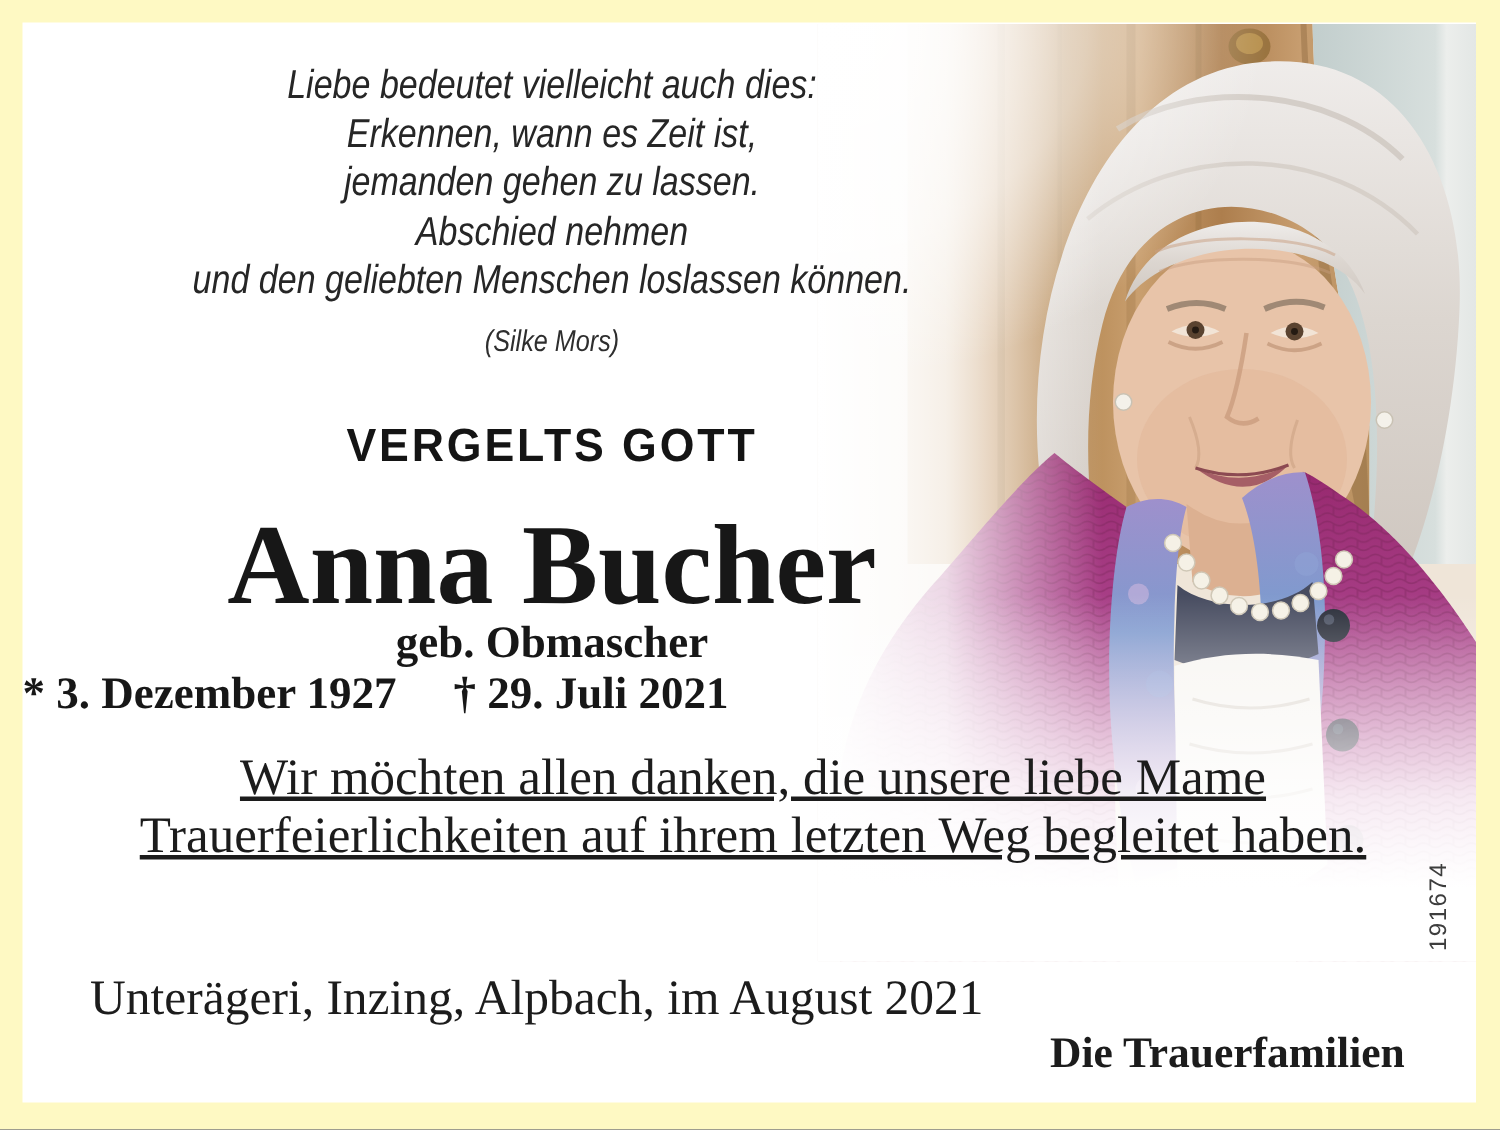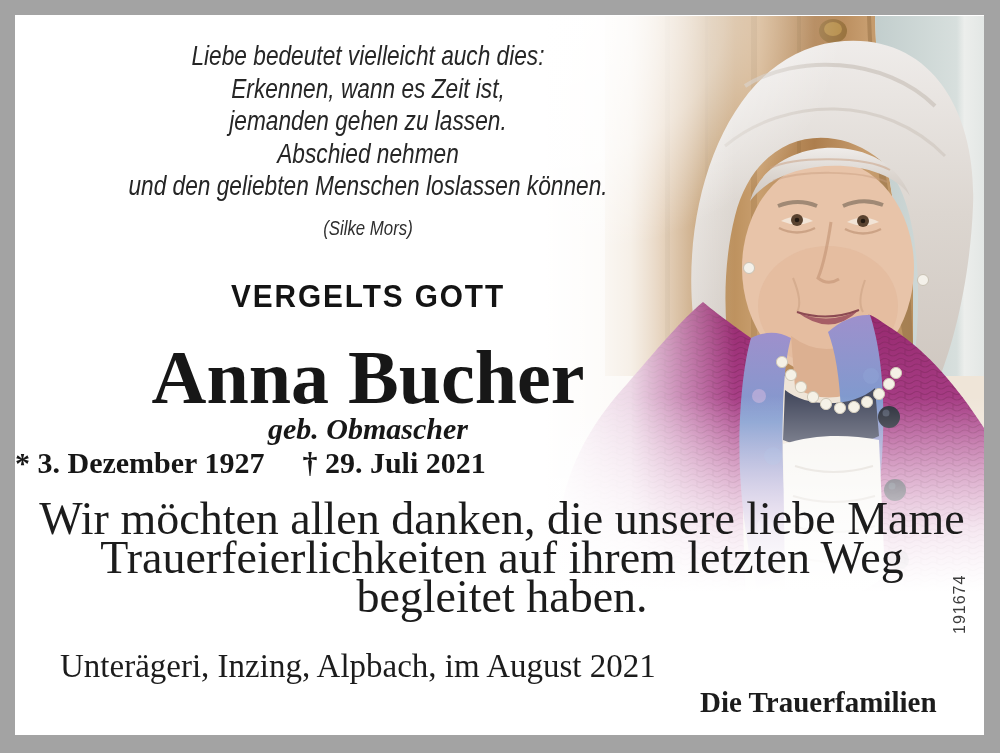--- a/index.html
+++ b/index.html
@@ -1,19 +1,19 @@
 <!DOCTYPE html>
 <html><head>
 <meta charset="utf-8">
 <style>
   html,body{margin:0;padding:0;background:#555;}
   .card{
     position:relative;
     width:1000px;height:753px;
-    background:#a3a3a3;
+    background:#fef9c3;
     overflow:hidden;
     font-family:"Liberation Serif", serif;
   }
   .inner{
     position:absolute;
     left:15px;top:15px;width:969px;height:720px;
     background:#ffffff;
   }
   
   .photo{
@@ -59,37 +59,37 @@
     color:#171717;
     z-index:3;
   }
   .maiden{
     position:absolute;left:15px;top:413px;width:706px;
     text-align:center;
     font-weight:bold;
     font-size:30px;line-height:32px;
     color:#171717;
     z-index:3;
-    font-style:italic;
   }
   .dates{
     position:absolute;left:15px;top:447px;width:706px;
     text-align:left;
     font-weight:bold;
     font-size:30px;line-height:32px;
     color:#171717;
     z-index:3;
   }
   .dates .death{margin-left:38px;}
   .thanks{
     position:absolute;left:22px;top:499px;width:960px;
     text-align:center;
-    font-size:46px;line-height:39px;
+    font-size:34px;line-height:39px;
     color:#1c1c1c;
     z-index:3;
+    text-decoration:underline;
   }
   .places{
     position:absolute;left:60px;top:649px;width:600px;
     text-align:left;
     font-size:33px;line-height:35px;
     color:#1c1c1c;
     z-index:3;
   }
   .families{
     position:absolute;left:700px;top:686px;width:280px;

